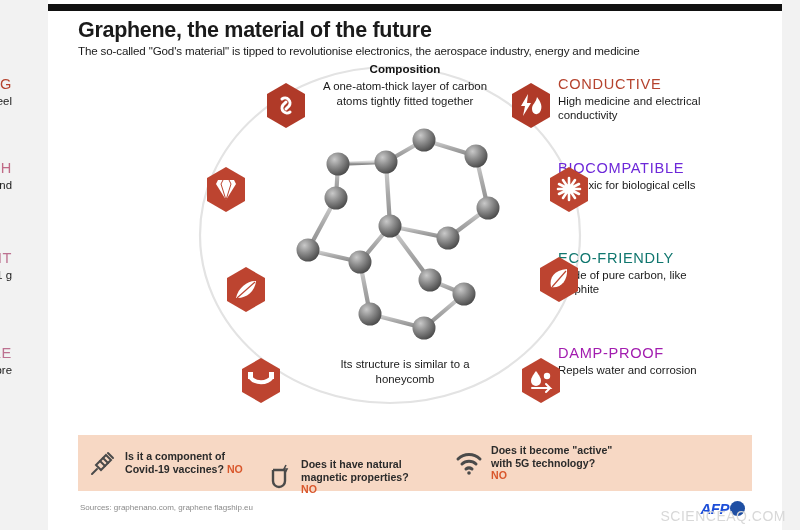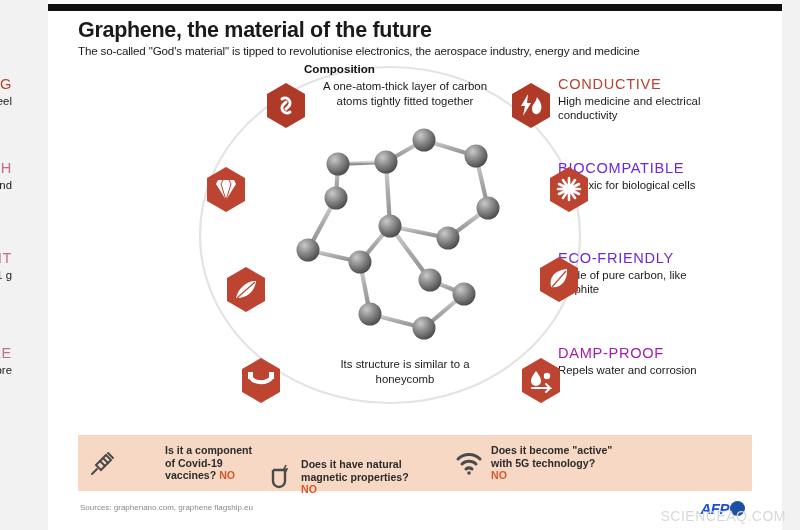--- a/index.html
+++ b/index.html
@@ -42,23 +42,23 @@
     color: #1a1a1a;
     letter-spacing: -0.15px;
   }
   
   .arc { position: absolute; left: 180px; top: 55px; }
   
   .molecule { position: absolute; left: 278px; top: 122px; }
   
   .comp-head {
     position: absolute;
-    left: 304px; top: 62px;
+    left: 320px; top: 62px;
     width: 170px;
-    text-align: left;
+    text-align: center;
     font-size: 11.6px;
     font-weight: bold;
     color: #111;
   }
   .comp-body {
     position: absolute;
     left: 312px; top: 79px;
     width: 186px;
     text-align: center;
     font-size: 11.4px;
@@ -336,21 +336,21 @@
         <g stroke="#fff" stroke-width="2.6" stroke-linecap="round">
           <path d="M21,12 L21,34 M11,18 L31,28 M31,18 L11,28 M10,23 L32,23 M15,14 L27,32 M27,14 L15,32"></path>
         </g>
         <circle cx="21" cy="23" r="4.5" fill="#fff"></circle>
       </svg>
     </div>
   </div>
 
   <div class="feat right" style="left:510px; top:250px;">
     <div class="txt">
-      <div class="lab" style="color:#6d28d9">ECO-FRIENDLY</div>
+      <div class="lab" style="color:#0f766e">ECO-FRIENDLY</div>
       <div class="desc">Made of pure carbon, like graphite</div>
     </div>
     <div class="hx" style="left:28px; top:6px;">
       <svg width="42" height="47" viewBox="0 0 42 47">
         <polygon points="21,1 40,12 40,35 21,46 2,35 2,12" fill="#bd4430"></polygon>
         <path d="M29,13 C16,14 11,22 13,31 C22,33 30,25 29,13 Z" fill="#fff"></path>
         <path d="M14,31 L28,15" stroke="#bd4430" stroke-width="1.2"></path>
       </svg>
     </div>
   </div>
@@ -367,21 +367,21 @@
         <circle cx="27" cy="19" r="3.2" fill="#fff"></circle>
         <path d="M12,31 L30,31 L26,27 M30,31 L26,35" stroke="#fff" stroke-width="2" fill="none" stroke-linecap="round"></path>
       </svg>
     </div>
   </div>
 
   <div class="fn-title">Fake news on graphene</div>
 
   <div class="fn-panel">
 
-    <div class="fn-item" style="width:176px;gap:40px;">
+    <div class="fn-item" style="width:176px;">
       <div class="fn-ic">
         <svg width="30" height="30" viewBox="0 0 30 30">
           <g stroke="#4a4a4a" stroke-width="2" fill="none" stroke-linecap="round">
             <path d="M20,5 L25,10"></path>
             <path d="M12,13 L17,18"></path>
             <path d="M9,21 L4,26"></path>
             <path d="M18,7 L23,12 L13,22 L8,17 Z"></path>
             <path d="M15,10 L20,15"></path>
           </g>
         </svg>

